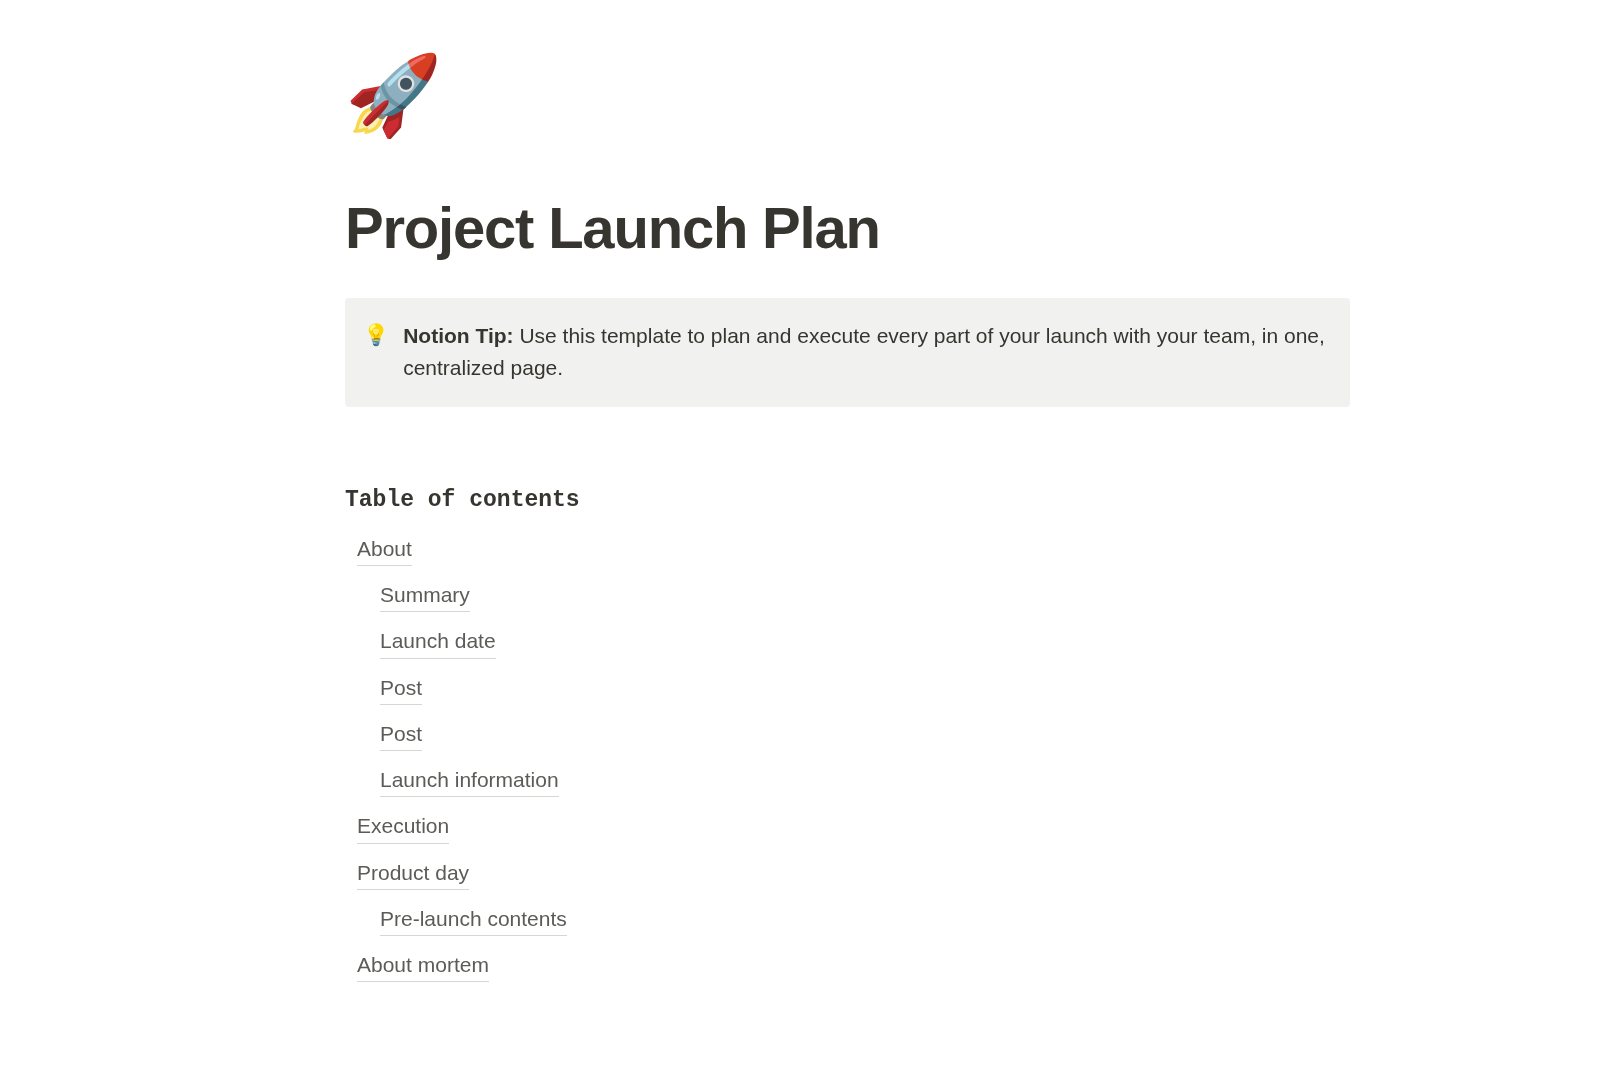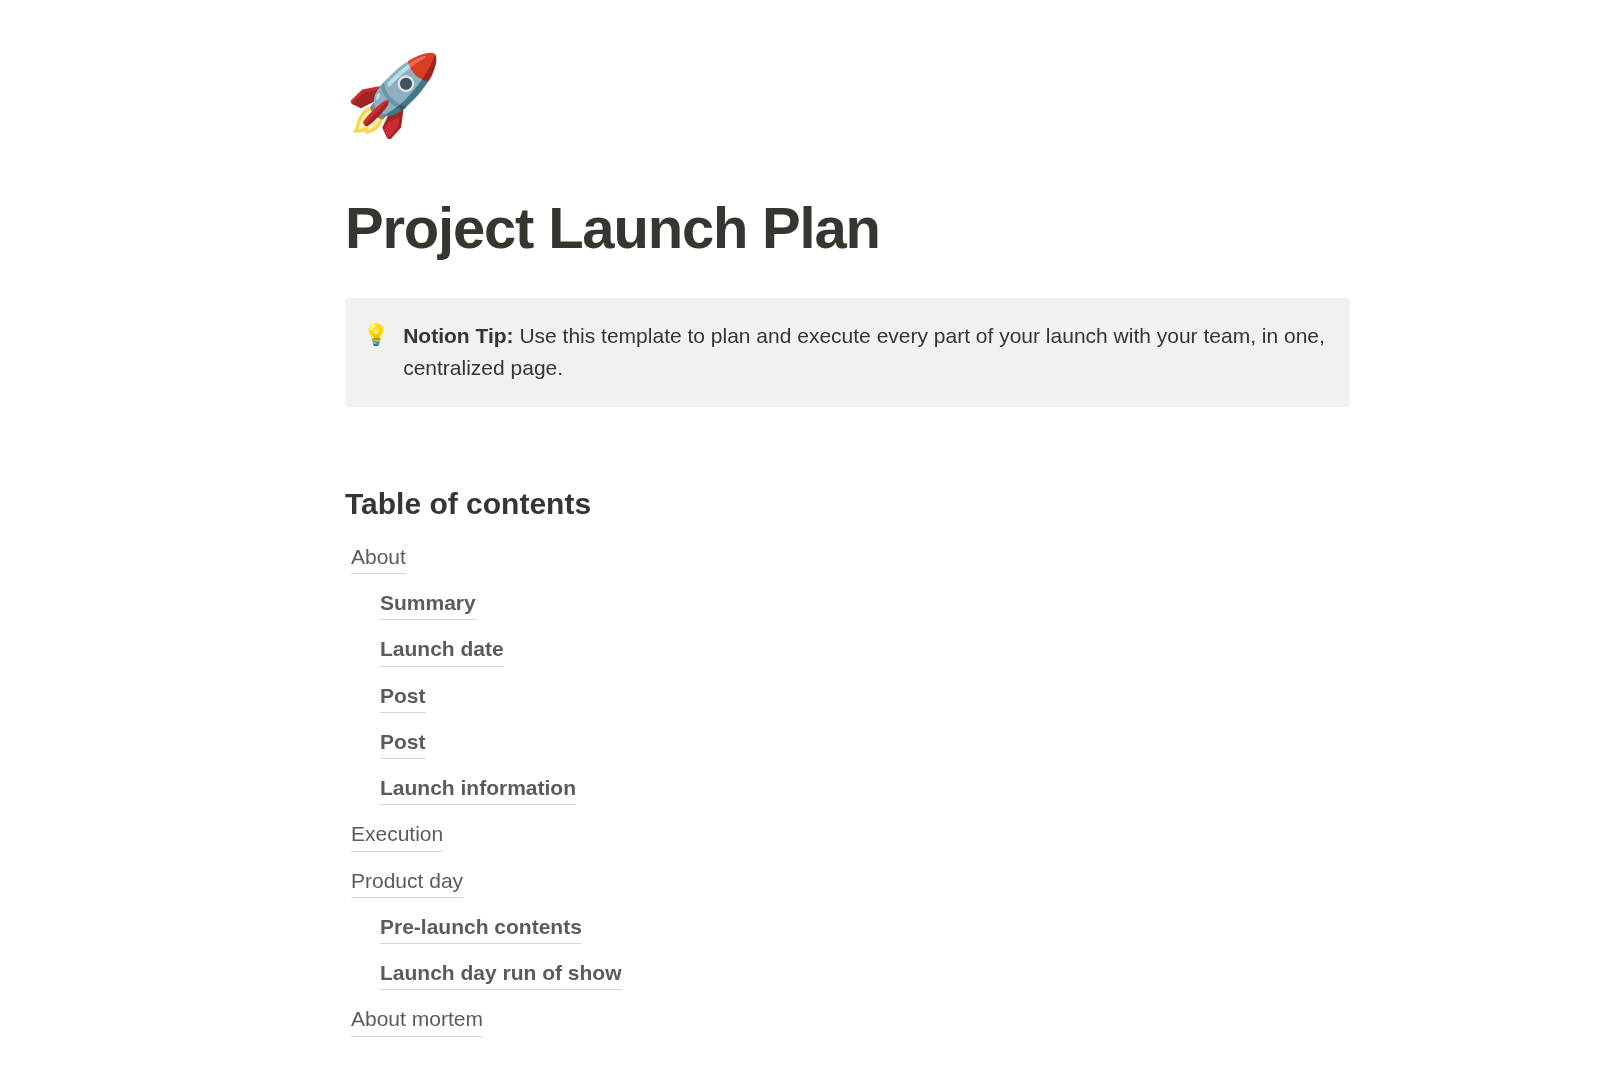--- a/index.html
+++ b/index.html
@@ -61,42 +61,43 @@
   .callout-text {
     font-size: 21px;
     line-height: 1.55;
     color: #37352f;
   }
   .callout-text b {
     font-weight: bold;
     text-align: right;
   }
   .toc-heading {
-    font-size: 30px;
+    font-size: 23px;
     font-weight: bold;
     color: #37352f;
     margin-top: 80px;
+    font-family: Liberation Mono, monospace;
   }
   .toc {
     margin-top: 18px;
   }
   .toc-item {
     display: block;
     font-size: 21px;
     line-height: 1.25;
     color: #5c5b57;
     text-decoration: none;
     border-bottom: 1px solid #d7d6d2;
     width: fit-content;
     padding: 5px 0 3px 0;
     margin-bottom: 11px;
     cursor: pointer;
   }
-  .toc-level-1 { margin-left: 6px; }
-  .toc-level-2 { margin-left: 35px; font-weight: bold; }
+  .toc-level-1 { margin-left: 12px; }
+  .toc-level-2 { margin-left: 35px; }
   .top-mark {
     position: absolute;
     left: 78px;
     top: -4px;
     width: 26px;
     height: 6px;
     background: #ffffff;
   }
 </style>
 </head>
@@ -124,18 +125,17 @@
     <nav class="toc">
       <a class="toc-item toc-level-1">About</a>
       <a class="toc-item toc-level-2">Summary</a>
       <a class="toc-item toc-level-2">Launch date</a>
       <a class="toc-item toc-level-2">Post</a>
       <a class="toc-item toc-level-2">Post</a>
       <a class="toc-item toc-level-2">Launch information</a>
       <a class="toc-item toc-level-1">Execution</a>
       <a class="toc-item toc-level-1">Product day</a>
       <a class="toc-item toc-level-2">Pre-launch contents</a>
-      <a class="toc-item toc-level-2">Launch day run of show</a>
       <a class="toc-item toc-level-1">About mortem</a>
     </nav>
 
   </div>
 </div>
 
 </body></html>

